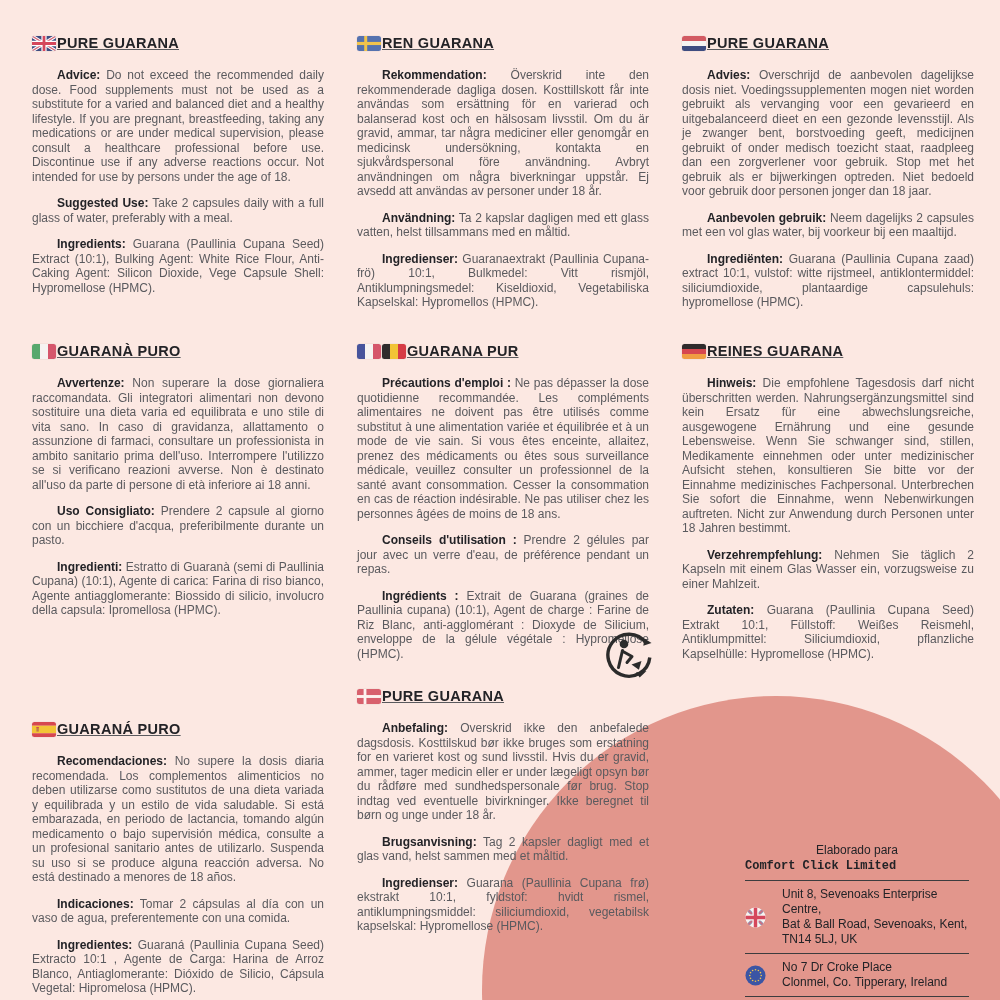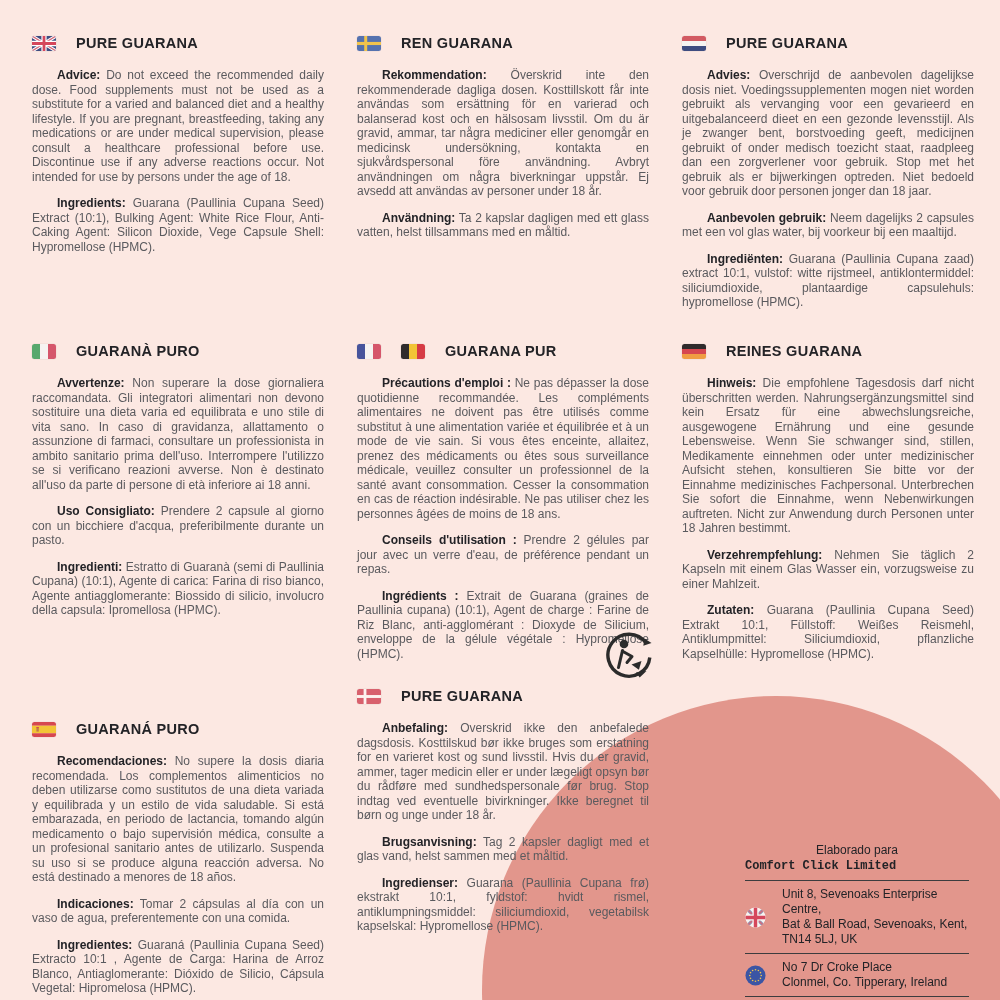--- a/index.html
+++ b/index.html
@@ -3,21 +3,21 @@
 <meta charset="utf-8">
 <style>
   html,body{margin:0;padding:0;}
   body{width:1000px;height:1000px;font-family:"Liberation Sans","DejaVu Sans",sans-serif;}
   #label{position:relative;width:1000px;height:1000px;overflow:hidden;background:var(--bg,#fce8e2);}
   .bg-circle{position:absolute;left:482px;top:696px;width:588px;height:588px;border-radius:50%;background:var(--circle,#e2968c);z-index:0;}
   .sec{position:absolute;width:292px;z-index:1;color:var(--body,#5a5a5e);}
   .sec-en{left:32px;top:35px}.sec-sv{left:357px;top:35px}.sec-nl{left:682px;top:35px}
   .sec-it{left:32px;top:343px}.sec-fr{left:357px;top:343px}.sec-de{left:682px;top:343px}
   .sec-es{left:32px;top:721px}.sec-da{left:357px;top:688px}
-  .sec-header{display:flex;align-items:flex-end;gap:20px;margin:0 0 17px 0;}
+  .sec-header{display:flex;align-items:flex-end;gap:1px;margin:0 0 17px 0;text-decoration:underline;}
   .flag{width:24px;height:15px;border-radius:2.5px;overflow:hidden;display:inline-block;flex:0 0 auto;box-shadow:0 0 0 .5px rgba(0,0,0,.06);}
   .flag svg{display:block;width:100%;height:100%;}
   .sec-title{font-size:14.5px;font-weight:700;letter-spacing:.3px;color:var(--ink,#232327);margin:0;}
   .para{font-size:12px;line-height:14.5px;text-align:justify;margin:0 0 12px 0;}
   .para b{color:var(--ink,#232327);margin-left:25px;}
   .triman{position:absolute;left:605px;top:631px;width:48px;height:48px;z-index:1;}
   .footer{position:absolute;left:745px;top:843px;width:224px;z-index:1;color:var(--ink,#232327);font-size:12px;line-height:15px;}
   .made-for{margin-bottom:1px;text-align:center;}
   .company{font-weight:700;font-family:Liberation Mono, monospace;}
   .frule{border-top:1px solid #3c3c3e;margin:6px 0;}
@@ -40,35 +40,37 @@
               <rect width="60" height="36" fill="#3e4c80"></rect>
               <path d="M0 0L60 36M60 0L0 36" stroke="#fff" stroke-width="8"></path>
               <path d="M0 0L60 36M60 0L0 36" stroke="#d5697a" stroke-width="3.4"></path>
               <path d="M30 0V36M0 18H60" stroke="#fff" stroke-width="13"></path>
               <path d="M30 0V36M0 18H60" stroke="#d5475c" stroke-width="7"></path>
             </svg>
           </span>
           <h2 class="sec-title">PURE GUARANA</h2>
         </div>
         <p class="para"><b>Advice:</b> <span>Do not exceed the recommended daily dose. Food supplements must not be used as a substitute for a varied and balanced diet and a healthy lifestyle. If you are pregnant, breastfeeding, taking any medications or are under medical supervision, please consult a healthcare professional before use. Discontinue use if any adverse reactions occur. Not intended for use by persons under the age of 18.</span></p>
+        <p class="para"><b>Suggested Use:</b> <span>Take 2 capsules daily with a full glass of water, preferably with a meal.</span></p>
         <p class="para"><b>Ingredients:</b> <span>Guarana (Paullinia Cupana Seed) Extract (10:1), Bulking Agent: White Rice Flour, Anti-Caking Agent: Silicon Dioxide, Vege Capsule Shell: Hypromellose (HPMC).</span></p>
       </section>
       <section class="sec sec-sv">
         <div class="sec-header">
           <span class="flag">
             <svg viewBox="0 0 60 36" preserveAspectRatio="none">
               <rect width="60" height="36" fill="#5572af"></rect>
               <rect x="18" width="7.5" height="36" fill="#f1c34c"></rect>
               <rect y="14.2" width="60" height="7.5" fill="#f1c34c"></rect>
             </svg>
           </span>
           <h2 class="sec-title">REN GUARANA</h2>
         </div>
         <p class="para"><b>Rekommendation:</b> <span>Överskrid inte den rekommenderade dagliga dosen. Kosttillskott får inte användas som ersättning för en varierad och balanserad kost och en hälsosam livsstil. Om du är gravid, ammar, tar några mediciner eller genomgår en medicinsk undersökning, kontakta en sjukvårdspersonal före användning. Avbryt användningen om några biverkningar uppstår. Ej avsedd att användas av personer under 18 år.</span></p>
         <p class="para"><b>Användning:</b> <span>Ta 2 kapslar dagligen med ett glass vatten, helst tillsammans med en måltid.</span></p>
+        <p class="para"><b>Ingredienser:</b> <span>Guaranaextrakt (Paullinia Cupana-frö) 10:1, Bulkmedel: Vitt rismjöl, Antiklumpningsmedel: Kiseldioxid, Vegetabiliska Kapselskal: Hypromellos (HPMC).</span></p>
       </section>
       <section class="sec sec-nl">
         <div class="sec-header">
           <span class="flag">
             <svg viewBox="0 0 60 36" preserveAspectRatio="none">
               <rect width="60" height="12" fill="#d25a62"></rect>
               <rect y="12" width="60" height="12" fill="#f6f3f1"></rect>
               <rect y="24" width="60" height="12" fill="#3e4c80"></rect>
             </svg>
           </span>

